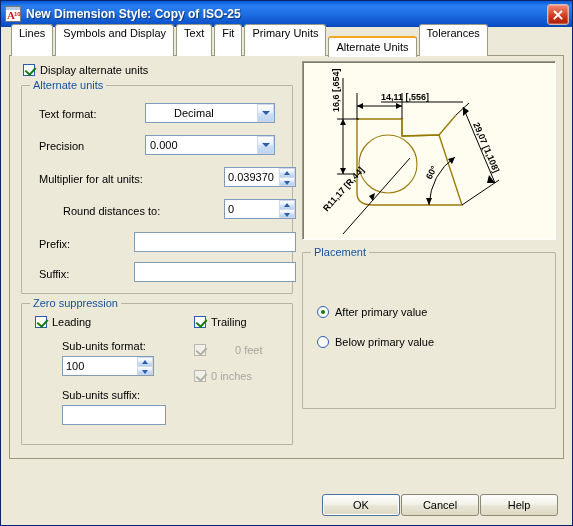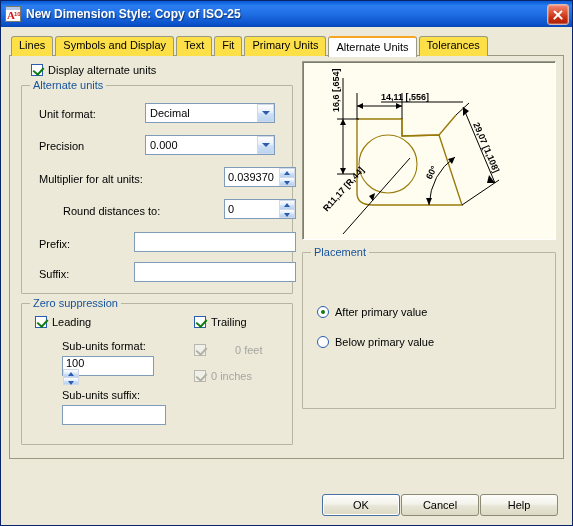--- a/index.html
+++ b/index.html
@@ -68,24 +68,24 @@
   .dlg-body{flex:1 1 auto;position:relative;padding:7px 8px 0 8px;}
 
   
   .tabstrip{
     position:relative;height:22px;
     display:flex;align-items:flex-end;
     padding-left:2px;
     z-index:2;
   }
   .tab{
-    height:20px;line-height:17px;
+    height:32px;line-height:17px;
     padding:0 7px;
     margin-right:2px;
-    background:#fde047;
+    background:#ffffff;
     border:1px solid #9a9a82;
     border-bottom:none;
     border-radius:3px 3px 0 0;
     font-size:11px;color:#000;
     white-space:nowrap;
     cursor:pointer;
     box-sizing:border-box;
     position:relative;top:0;
   }
   .tab.active{
@@ -260,30 +260,30 @@
       <div class="tab">Symbols and Display</div>
       <div class="tab">Text</div>
       <div class="tab">Fit</div>
       <div class="tab">Primary Units</div>
       <div class="tab active">Alternate Units</div>
       <div class="tab">Tolerances</div>
     </div>
 
     <div class="tabpage">
 
-      <div class="chk" style="left:21px;top:8px;">
+      <div class="chk" style="left:13px;top:8px;">
         <span class="box checked"></span>
         <span class="cl">Display alternate units</span>
       </div>
 
       <div class="group" style="left:11px;top:29px;width:270px;height:207px;">
         <span class="legend">Alternate units</span>
 
-        <span class="lbl" style="left:17px;top:22px;">Unit format:</span>
-        <div class="combo" style="left:123px;top:17px;width:130px;">
+        <span class="lbl" style="left:17px;top:22px;">Text format:</span>
+        <div class="combo" style="left:123px;top:17px;width:130px;padding-left:24px;">
           <span class="val">Decimal</span>
           <span class="arrow"></span>
         </div>
 
         <span class="lbl" style="left:17px;top:54px;">Precision</span>
         <div class="combo" style="left:123px;top:49px;width:130px;">
           <span class="val">0.000</span>
           <span class="arrow"></span>
         </div>
 
@@ -329,21 +329,21 @@
           <span class="box checked"></span>
           <span class="cl">0 feet</span>
         </div>
 
         <div class="chk dis" style="left:172px;top:66px;">
           <span class="box checked"></span>
           <span class="cl">0 inches</span>
         </div>
 
         <span class="lbl" style="left:40px;top:36px;">Sub-units format:</span>
-        <div class="spin" style="left:40px;top:52px;width:92px;flex-direction:column;">
+        <div class="spin" style="left:40px;top:52px;width:92px;">
           <span class="val">100</span>
           <span class="btns">
             <div class="up"></div>
             <div class="down"></div>
           </span>
         </div>
 
         <span class="lbl" style="left:40px;top:85px;">Sub-units suffix:</span>
         <input class="txt" style="left: 40px; top: 101px; width: 104px;" value="">
       </div>

